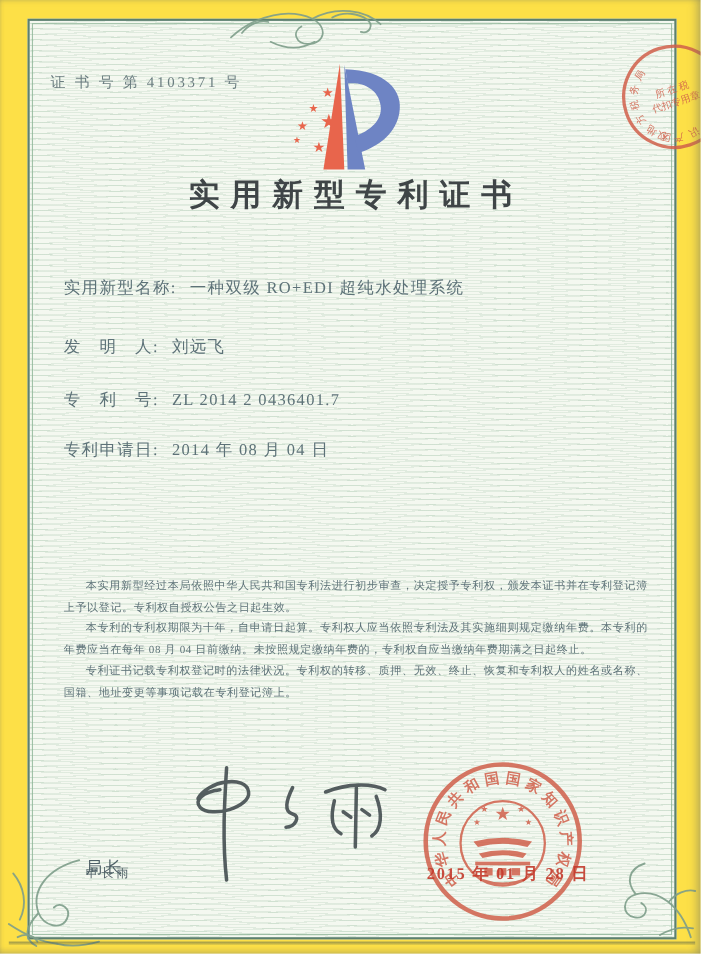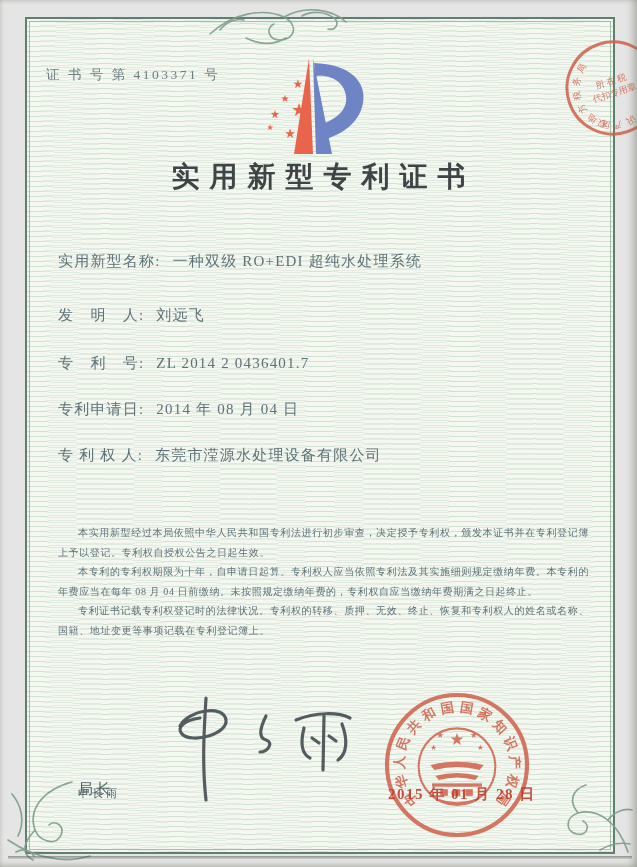--- a/index.html
+++ b/index.html
@@ -1,19 +1,19 @@
 <!DOCTYPE html>
 <html style="--border-green: #5d8070; --pattern-green: #8cb496; --ornament-green: #7e9e8a; --text-teal: #5d7278; --title-gray: #3f4547; --seal-red: #d0604b; --date-red: #c43a2c; --logo-blue: #6e84c4; --logo-orange: #e8654c; --signature-ink: #3f484c;"><head>
 <meta charset="utf-8">
 <style>
   html,body{margin:0;padding:0;}
   body{background:#fbfcf6;font-family:"Liberation Serif","DejaVu Serif",serif;}
   .page{
     position:relative;width:637px;height:867px;overflow:hidden;
-    background:#e5e5e5;
+    background:#fde047;
   }
   .page::after{
     content:"";position:absolute;inset:0;pointer-events:none;
     box-shadow:inset -7px 0 9px -4px rgba(110,115,100,.5), inset 0 -5px 7px -4px rgba(110,115,100,.4), inset 2px 2px 4px -2px rgba(110,115,100,.3);
   }
   .scan-edge-bottom{
     position:absolute;left:8px;right:5px;top:856px;height:3px;
     background:linear-gradient(rgba(70,85,72,.55),rgba(70,85,72,.15));
   }
   .frame{
@@ -135,24 +135,20 @@
       <span class="f-label">发　明　人:</span>
       <span class="f-value">刘远飞</span>
     </div>
     <div class="field-row">
       <span class="f-label">专　利　号:</span>
       <span class="f-value">ZL 2014 2 0436401.7</span>
     </div>
     <div class="field-row">
       <span class="f-label">专利申请日:</span>
       <span class="f-value">2014 年 08 月 04 日</span>
-    </div>
-    <div class="field-row">
-      <span class="f-label">专 利 权 人:</span>
-      <span class="f-value">东莞市滢源水处理设备有限公司</span>
     </div>
   </div>
 
   <div class="paragraphs">
     <p>本实用新型经过本局依照中华人民共和国专利法进行初步审查，决定授予专利权，颁发本证书并在专利登记簿上予以登记。专利权自授权公告之日起生效。</p>
     <p>本专利的专利权期限为十年，自申请日起算。专利权人应当依照专利法及其实施细则规定缴纳年费。本专利的年费应当在每年 08 月 04 日前缴纳。未按照规定缴纳年费的，专利权自应当缴纳年费期满之日起终止。</p>
     <p>专利证书记载专利权登记时的法律状况。专利权的转移、质押、无效、终止、恢复和专利权人的姓名或名称、国籍、地址变更等事项记载在专利登记簿上。</p>
   </div>
 
   <div class="signer-title">局长</div>

